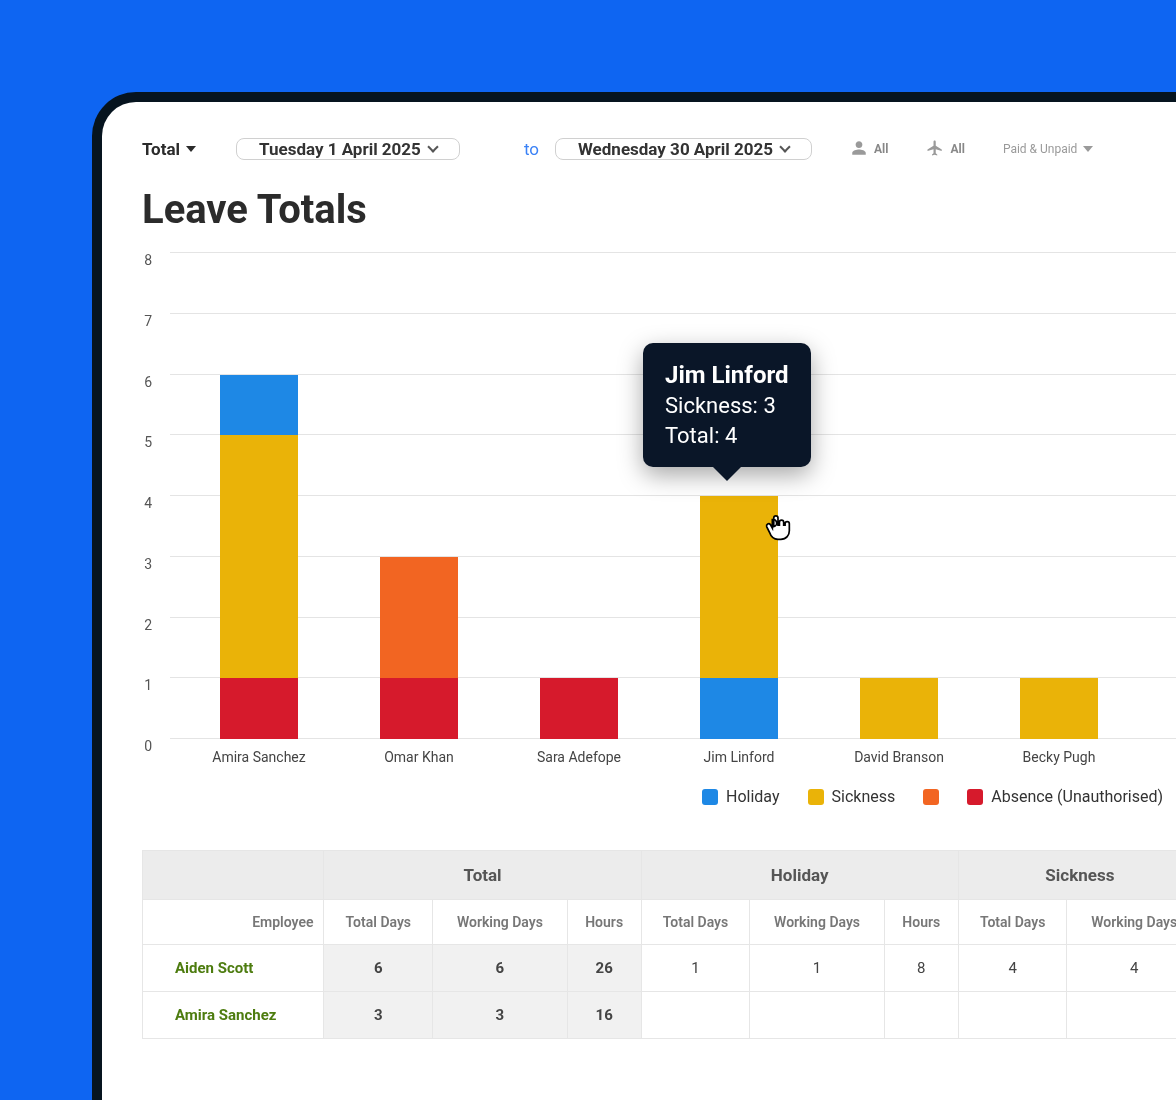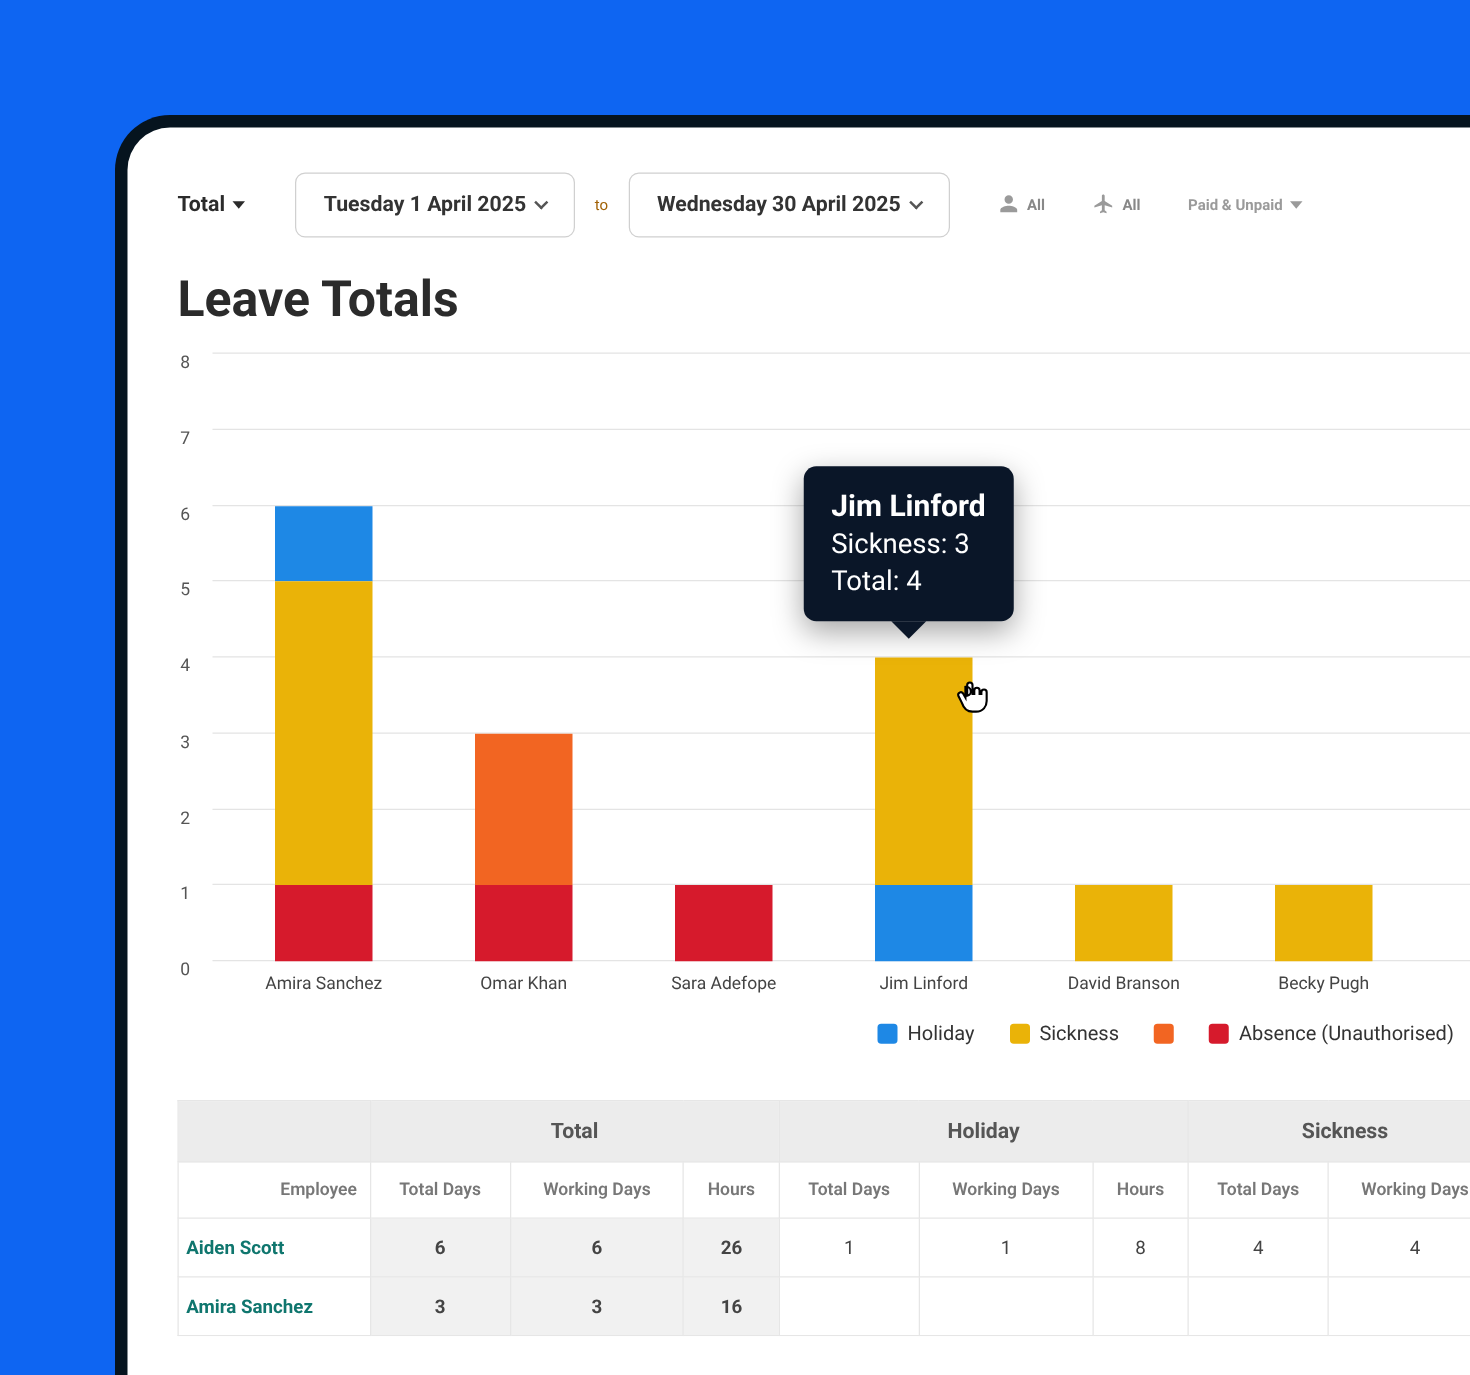--- a/index.html
+++ b/index.html
@@ -41,31 +41,31 @@
     font-weight: 700;
     color: #2b2b2b;
     cursor: pointer;
     padding-right: 28px;
   }
   .chev { width: 0; height: 0; border-left: 5px solid transparent; border-right: 5px solid transparent; border-top: 6px solid #2b2b2b; display:inline-block; }
   .chev-mid { width: 8px; height: 8px; border-right: 2px solid #555; border-bottom: 2px solid #555; transform: rotate(45deg); margin-left: 8px; display:inline-block; position:relative; top:-2px;}
   .date-pill {
     border: 1px solid #d0d0d0;
     border-radius: 8px;
-    padding: 15px 22px;
+    padding: 0 22px;
     font-weight: 700;
     color: #333;
     display: inline-flex;
     align-items: center;
     cursor: pointer;
     background:#fff;
   }
-  .to-label { color:#a16207; font-size:12px; padding: 0 4px;}
+  .to-label { color:#3b82f6; font-size:17px; padding: 0 4px; margin-left: 48px;}
   .filt-group { display:inline-flex; align-items:center; gap:6px; color:#888; font-weight:700; font-size:12px; cursor:pointer; }
-  .filt-group.last { color:#9a9a9a; font-weight:700;}
+  .filt-group.last { color:#9a9a9a; font-weight:400;}
   .icon { display:inline-block; }
   .icon-user svg, .icon-plane svg { width:18px; height:18px; fill:#9a9a9a; }
   .spacer { width: 14px; }
 
   
   .page-title {
     font-size: 40px;
     font-weight: 700;
     color: #2b2b2b;
     padding: 26px 40px 10px;
@@ -189,22 +189,22 @@
   }
   table.data .sub-head th {
     background:#fff;
     font-weight:600;
     color:#777;
     font-size:14px;
   }
   table.data td.emp {
     text-align:left;
     font-weight:700;
-    color:#0f766e;
-    padding-left:6px;
+    color:#4d7c0f;
+    padding-left:32px;
   }
   table.data td.shade { background:#f1f1f1; font-weight:700;}
   table.data .grp-head th.emp-col { background:#ececec;}
   table.data .sub-head th.emp-col { text-align:right; padding-left:14px;}
 </style>
 </head>
 <body>
 
 <div class="card">
 

